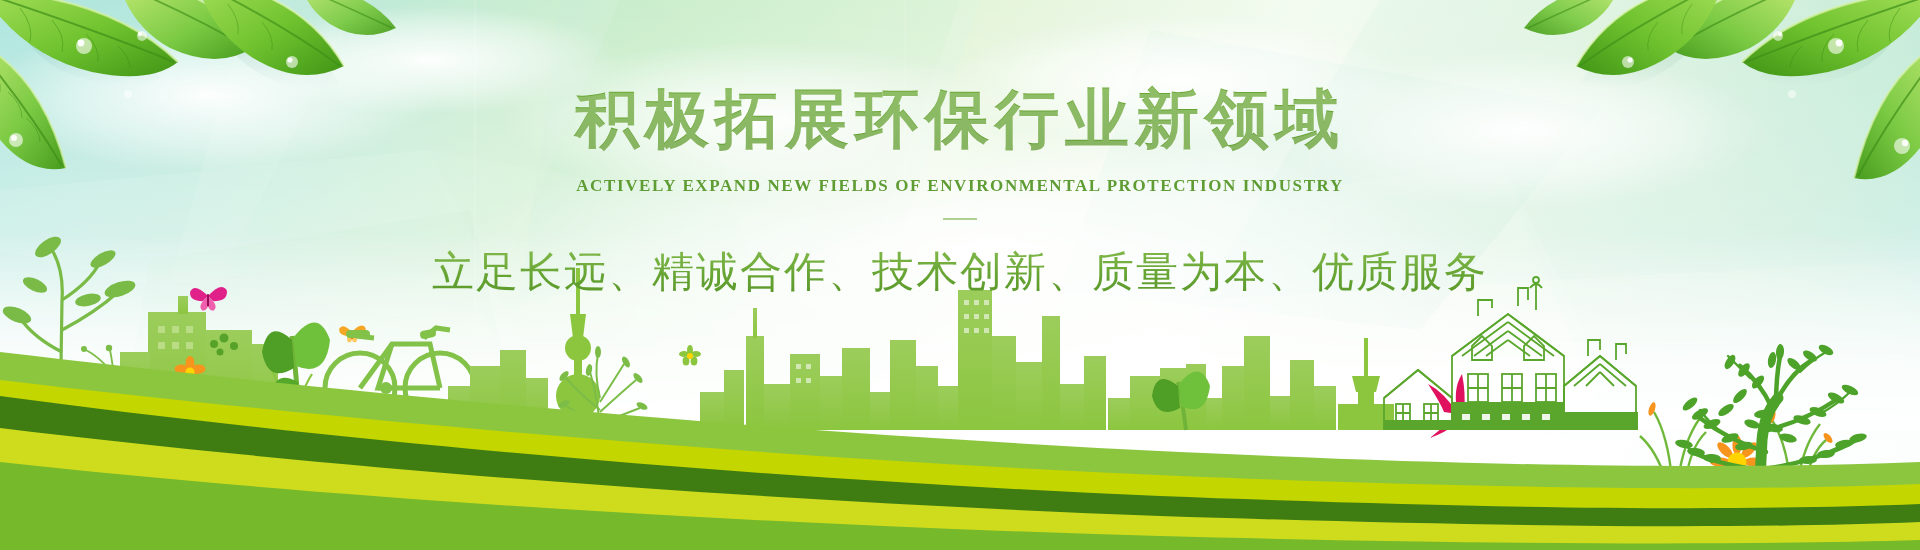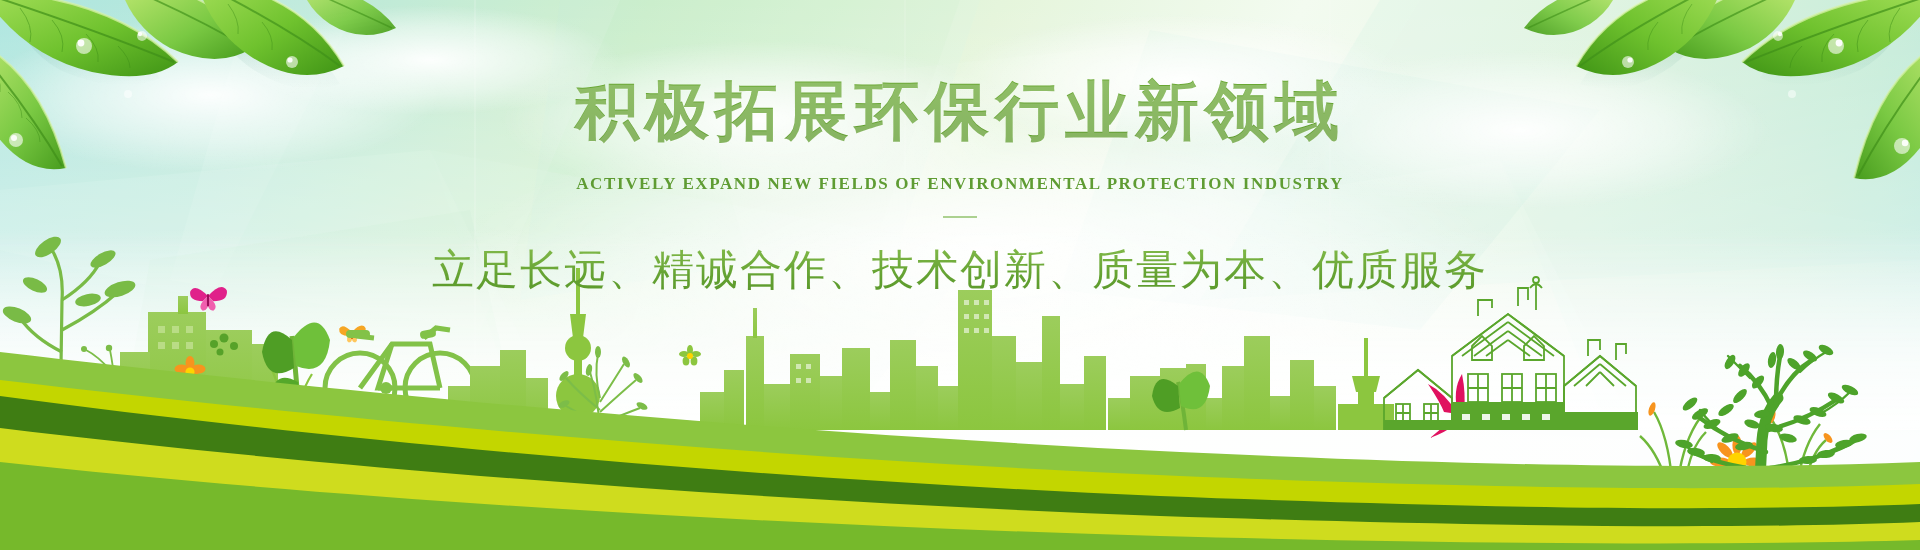--- a/index.html
+++ b/index.html
@@ -74,37 +74,37 @@
   .text-block {
     position: absolute;
     left: 0;
     top: 0;
     width: 1920px;
     text-align: center;
     z-index: 40;
   }
 
   .headline {
-    margin: 4px;
+    margin: 12px;
     padding-top: 72px;
     font-family: "Liberation Serif", "DejaVu Serif", serif;
     font-weight: 700;
     font-size: 64px;
     line-height: 1.12;
     letter-spacing: 6px;
     color: #6cab3b;
     background: linear-gradient(180deg, #8cc152 0%, #6aa834 55%, #5d9a2c 100%);
     -webkit-background-clip: text;
     background-clip: text;
     -webkit-text-fill-color: transparent;
     text-shadow: 0 1px 0 rgba(255,255,255,0.25);
   }
 
   .subhead {
-    margin: 26px 0 0 0;
+    margin: 20px 0 0 0;
     font-family: "Liberation Serif", "DejaVu Serif", serif;
     font-weight: 700;
     font-size: 17px;
     letter-spacing: 1.6px;
     color: #5f9c33;
     white-space: nowrap;
   }
 
   .divider {
     margin: 22px auto 0 auto;

